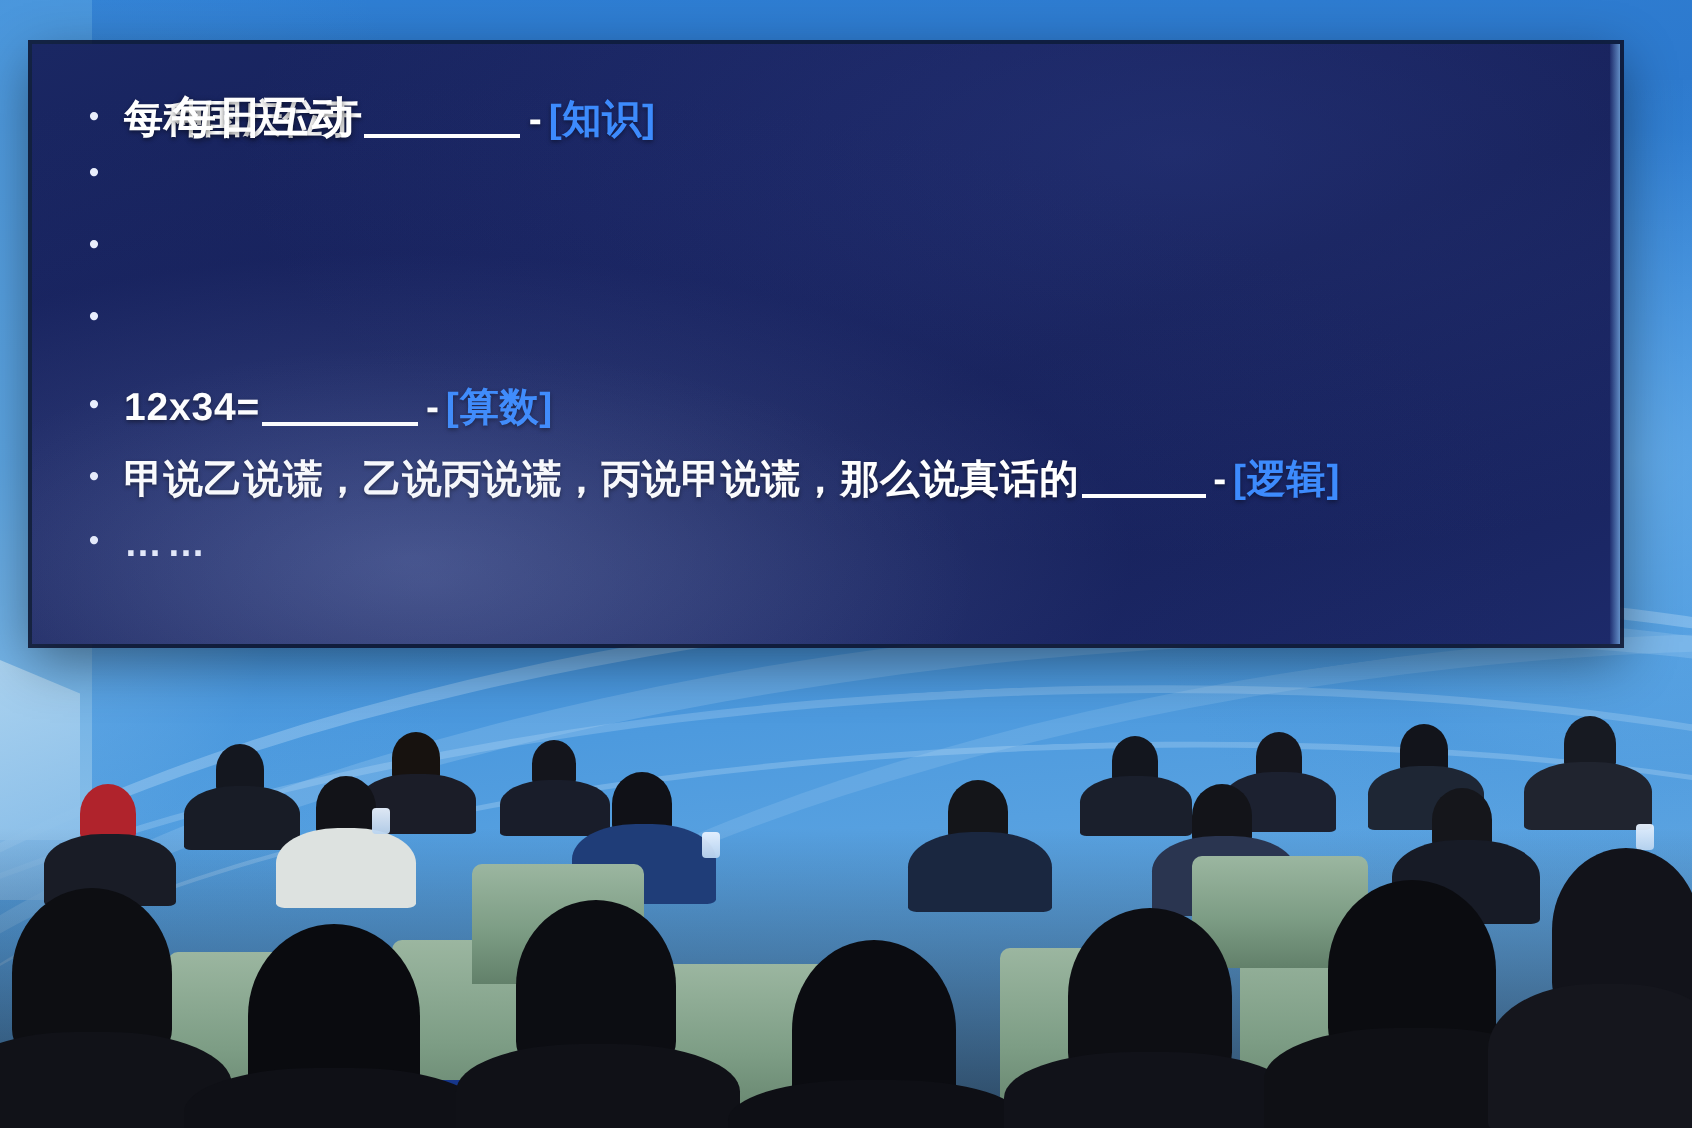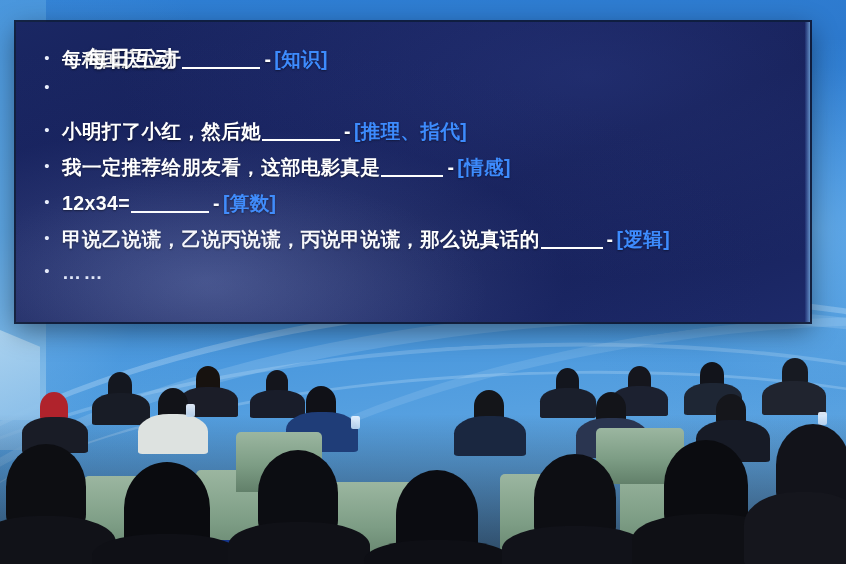--- a/index.html
+++ b/index.html
@@ -235,26 +235,24 @@
         <span class="bullet-dot">•</span>
         <span class="bullet-text"><span>每种国庆位于</span><span class="blank-line"></span><span class="dash">-</span><span class="tag">[知识]</span></span>
       </div>
 
       <div class="bullet-row">
         <span class="bullet-dot">•</span>
       </div>
 
       <div class="bullet-row">
         <span class="bullet-dot">•</span>
-        <span class="bullet-text"><span>小明打了小红，然后她</span><span class="blank-line"></span><span class="dash">-</span><span class="tag">[推理、指代]</span></span>
-      </div>
-
-      <div class="bullet-row">
-        <span class="bullet-dot">•</span>
-        <span class="bullet-text"><span>我一定推荐给朋友看，这部电影真是</span><span class="blank-line short"></span><span class="dash">-</span><span class="tag">[情感]</span></span>
+      </div>
+
+      <div class="bullet-row">
+        <span class="bullet-dot">•</span>
       </div>
 
       <div class="bullet-row">
         <span class="bullet-dot">•</span>
         <span class="bullet-text"><span>12x34=</span><span class="blank-line"></span><span class="dash">-</span><span class="tag">[算数]</span></span>
       </div>
 
       <div class="bullet-row">
         <span class="bullet-dot">•</span>
         <span class="bullet-text"><span>甲说乙说谎，乙说丙说谎，丙说甲说谎，那么说真话的</span><span class="blank-line short"></span><span class="dash">-</span><span class="tag">[逻辑]</span></span>

